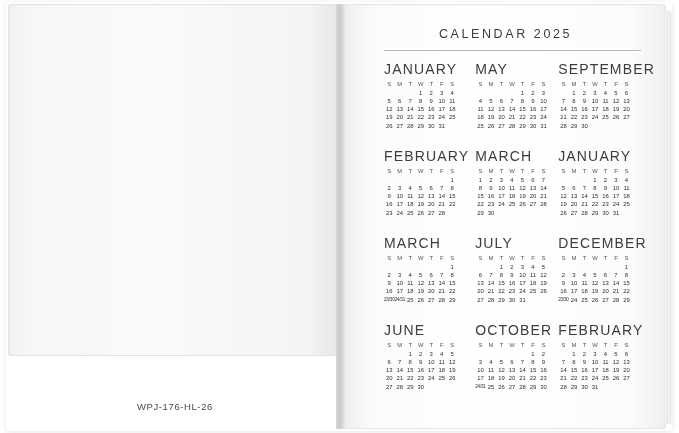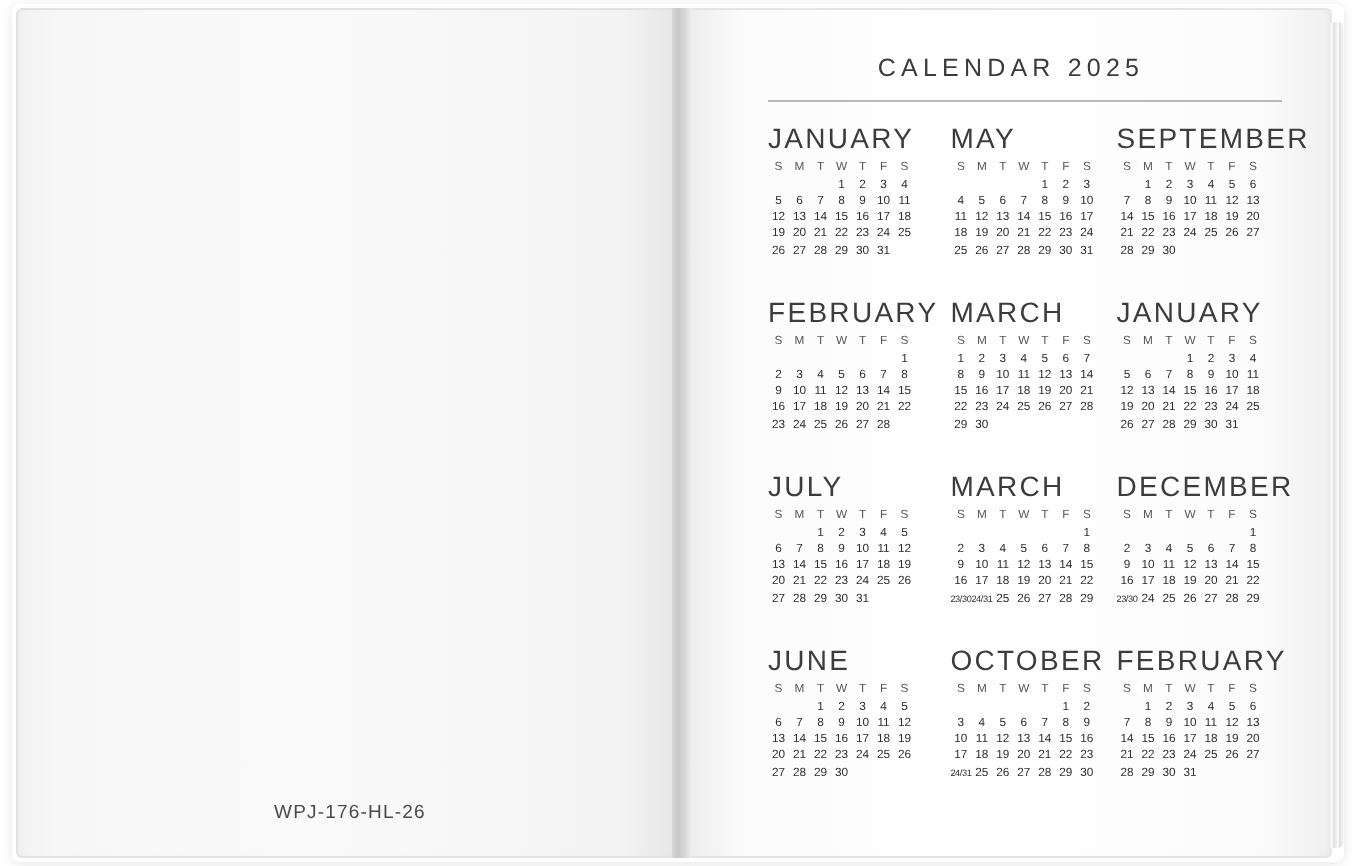--- a/index.html
+++ b/index.html
@@ -28,21 +28,21 @@
     width: 660px;
     height: 425px;
     display: flex;
     border-radius: 2px;
   }
 
   
   .page-left {
     position: relative;
     width: 328px;
-    height: 425px;
+    height: 352px;
     background: linear-gradient(to right, #f2f2f2 0%, #f7f7f7 6%, #fafafa 45%, #f4f4f4 92%, #e7e7e7 100%);
     border: 1px solid #e2e2e2;
     border-right: none;
     box-sizing: border-box;
     border-radius: 3px 0 0 3px;
     box-shadow: inset 2px 0 4px -2px rgba(0,0,0,0.05);
   }
   .sku {
     position: absolute;
     left: 128px;
@@ -548,20 +548,83 @@
                   <td>28</td>
                   <td>29</td>
                   <td>30</td>
                   <td>31</td>
                   <td class="empty"></td>
                 </tr>
               </tbody>
             </table>
           </div>
           <div class="month">
+            <div class="month-name">MARCH</div>
+            <table class="m">
+              <thead>
+                <tr>
+                  <th>S</th>
+                  <th>M</th>
+                  <th>T</th>
+                  <th>W</th>
+                  <th>T</th>
+                  <th>F</th>
+                  <th>S</th>
+                </tr>
+              </thead>
+              <tbody>
+                <tr>
+                  <td class="empty"></td>
+                  <td class="empty"></td>
+                  <td class="empty"></td>
+                  <td class="empty"></td>
+                  <td class="empty"></td>
+                  <td class="empty"></td>
+                  <td>1</td>
+                </tr>
+                <tr>
+                  <td>2</td>
+                  <td>3</td>
+                  <td>4</td>
+                  <td>5</td>
+                  <td>6</td>
+                  <td>7</td>
+                  <td>8</td>
+                </tr>
+                <tr>
+                  <td>9</td>
+                  <td>10</td>
+                  <td>11</td>
+                  <td>12</td>
+                  <td>13</td>
+                  <td>14</td>
+                  <td>15</td>
+                </tr>
+                <tr>
+                  <td>16</td>
+                  <td>17</td>
+                  <td>18</td>
+                  <td>19</td>
+                  <td>20</td>
+                  <td>21</td>
+                  <td>22</td>
+                </tr>
+                <tr>
+                  <td class="dbl">23/30</td>
+                  <td class="dbl">24/31</td>
+                  <td>25</td>
+                  <td>26</td>
+                  <td>27</td>
+                  <td>28</td>
+                  <td>29</td>
+                </tr>
+              </tbody>
+            </table>
+          </div>
+          <div class="month">
             <div class="month-name">JULY</div>
             <table class="m">
               <thead>
                 <tr>
                   <th>S</th>
                   <th>M</th>
                   <th>T</th>
                   <th>W</th>
                   <th>T</th>
                   <th>F</th>
@@ -606,83 +669,20 @@
                   <td>26</td>
                 </tr>
                 <tr>
                   <td>27</td>
                   <td>28</td>
                   <td>29</td>
                   <td>30</td>
                   <td>31</td>
                   <td class="empty"></td>
                   <td class="empty"></td>
-                </tr>
-              </tbody>
-            </table>
-          </div>
-          <div class="month">
-            <div class="month-name">MARCH</div>
-            <table class="m">
-              <thead>
-                <tr>
-                  <th>S</th>
-                  <th>M</th>
-                  <th>T</th>
-                  <th>W</th>
-                  <th>T</th>
-                  <th>F</th>
-                  <th>S</th>
-                </tr>
-              </thead>
-              <tbody>
-                <tr>
-                  <td class="empty"></td>
-                  <td class="empty"></td>
-                  <td class="empty"></td>
-                  <td class="empty"></td>
-                  <td class="empty"></td>
-                  <td class="empty"></td>
-                  <td>1</td>
-                </tr>
-                <tr>
-                  <td>2</td>
-                  <td>3</td>
-                  <td>4</td>
-                  <td>5</td>
-                  <td>6</td>
-                  <td>7</td>
-                  <td>8</td>
-                </tr>
-                <tr>
-                  <td>9</td>
-                  <td>10</td>
-                  <td>11</td>
-                  <td>12</td>
-                  <td>13</td>
-                  <td>14</td>
-                  <td>15</td>
-                </tr>
-                <tr>
-                  <td>16</td>
-                  <td>17</td>
-                  <td>18</td>
-                  <td>19</td>
-                  <td>20</td>
-                  <td>21</td>
-                  <td>22</td>
-                </tr>
-                <tr>
-                  <td class="dbl">23/30</td>
-                  <td class="dbl">24/31</td>
-                  <td>25</td>
-                  <td>26</td>
-                  <td>27</td>
-                  <td>28</td>
-                  <td>29</td>
                 </tr>
               </tbody>
             </table>
           </div>
           <div class="month">
             <div class="month-name">DECEMBER</div>
             <table class="m">
               <thead>
                 <tr>
                   <th>S</th>

